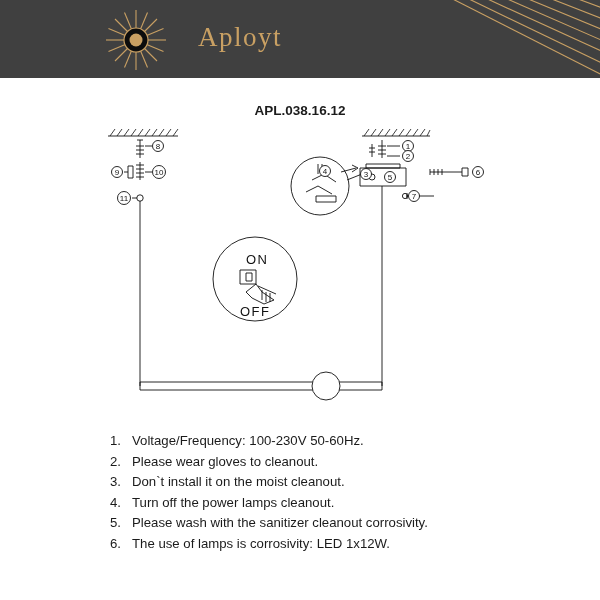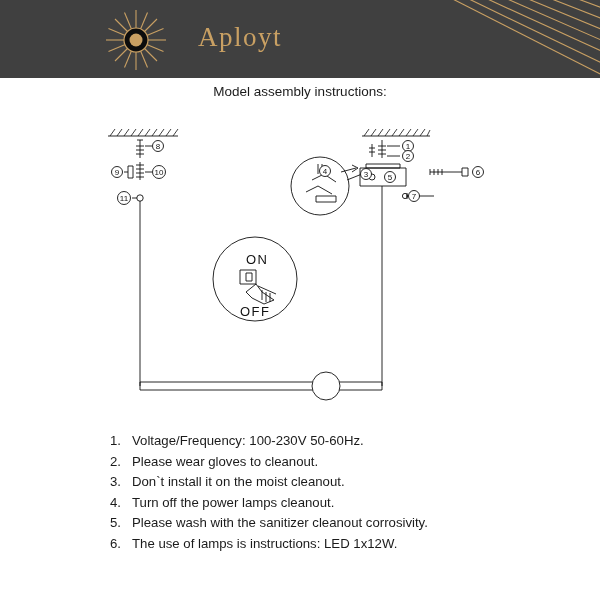--- a/index.html
+++ b/index.html
@@ -152,21 +152,21 @@
         <line x1="142" y1="2" x2="236" y2="32"></line>
         <line x1="164" y1="2" x2="236" y2="22"></line>
         <line x1="188" y1="2" x2="236" y2="13"></line>
         <line x1="212" y1="2" x2="236" y2="6"></line>
       </g>
     </svg>
 
     <div class="brand">Aployt</div>
   </div>
 
-  <div class="title">Model assembly instructions:</div>
+  <div class="model-code">APL.038.16.12</div>
 
   <div class="diagram">
     <svg viewBox="0 0 600 300" width="600" height="300">
 
       <g stroke="#111" fill="none" stroke-width="0.9">
 
         <line x1="108" y1="12" x2="178" y2="12"></line>
         <g stroke-width="0.8">
           <line x1="110" y1="12" x2="115" y2="5"></line>
           <line x1="117" y1="12" x2="122" y2="5"></line>
@@ -315,17 +315,17 @@
     <div class="note-row">
       <span class="note-num">4.</span>
       <span class="note-text">Turn off the power lamps cleanout.</span>
     </div>
     <div class="note-row">
       <span class="note-num">5.</span>
       <span class="note-text">Please wash with the sanitizer cleanout corrosivity.</span>
     </div>
     <div class="note-row">
       <span class="note-num">6.</span>
-      <span class="note-text">The use of lamps is instructions: LED 1x12W.</span>
+      <span class="note-text">The use of lamps is corrosivity: LED 1x12W.</span>
     </div>
   </div>
 
 </div>
 
 </body></html>

